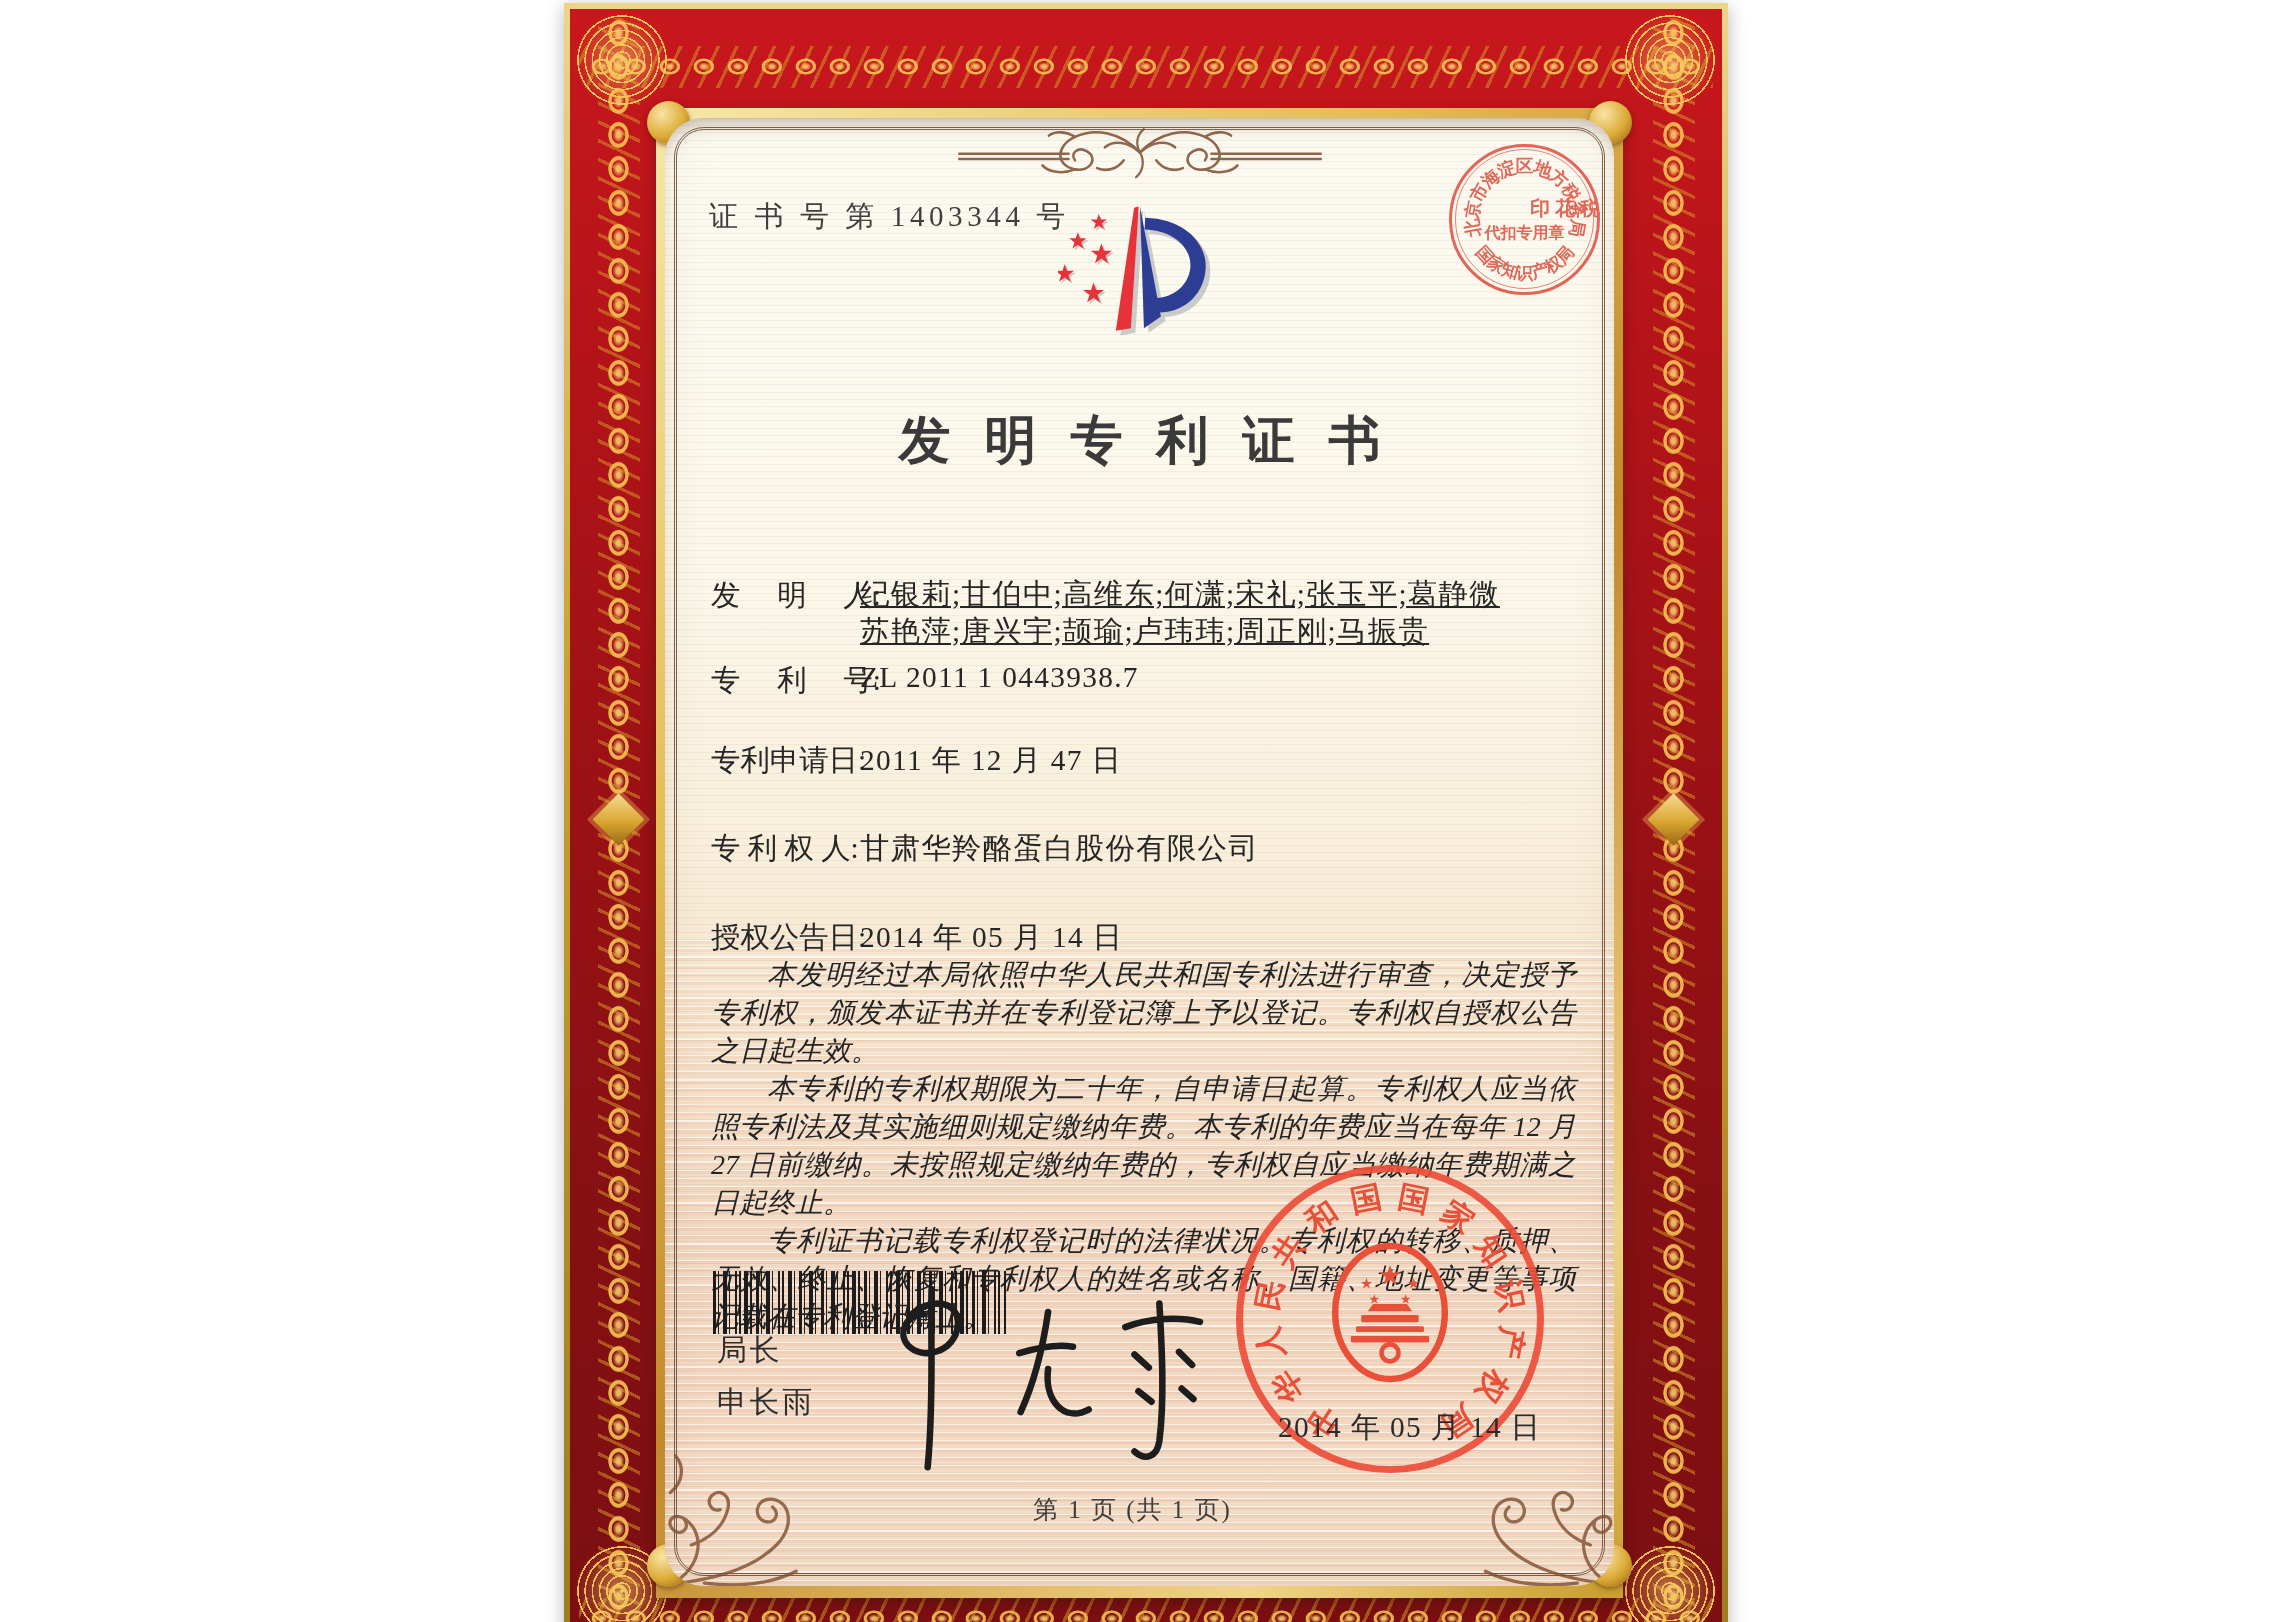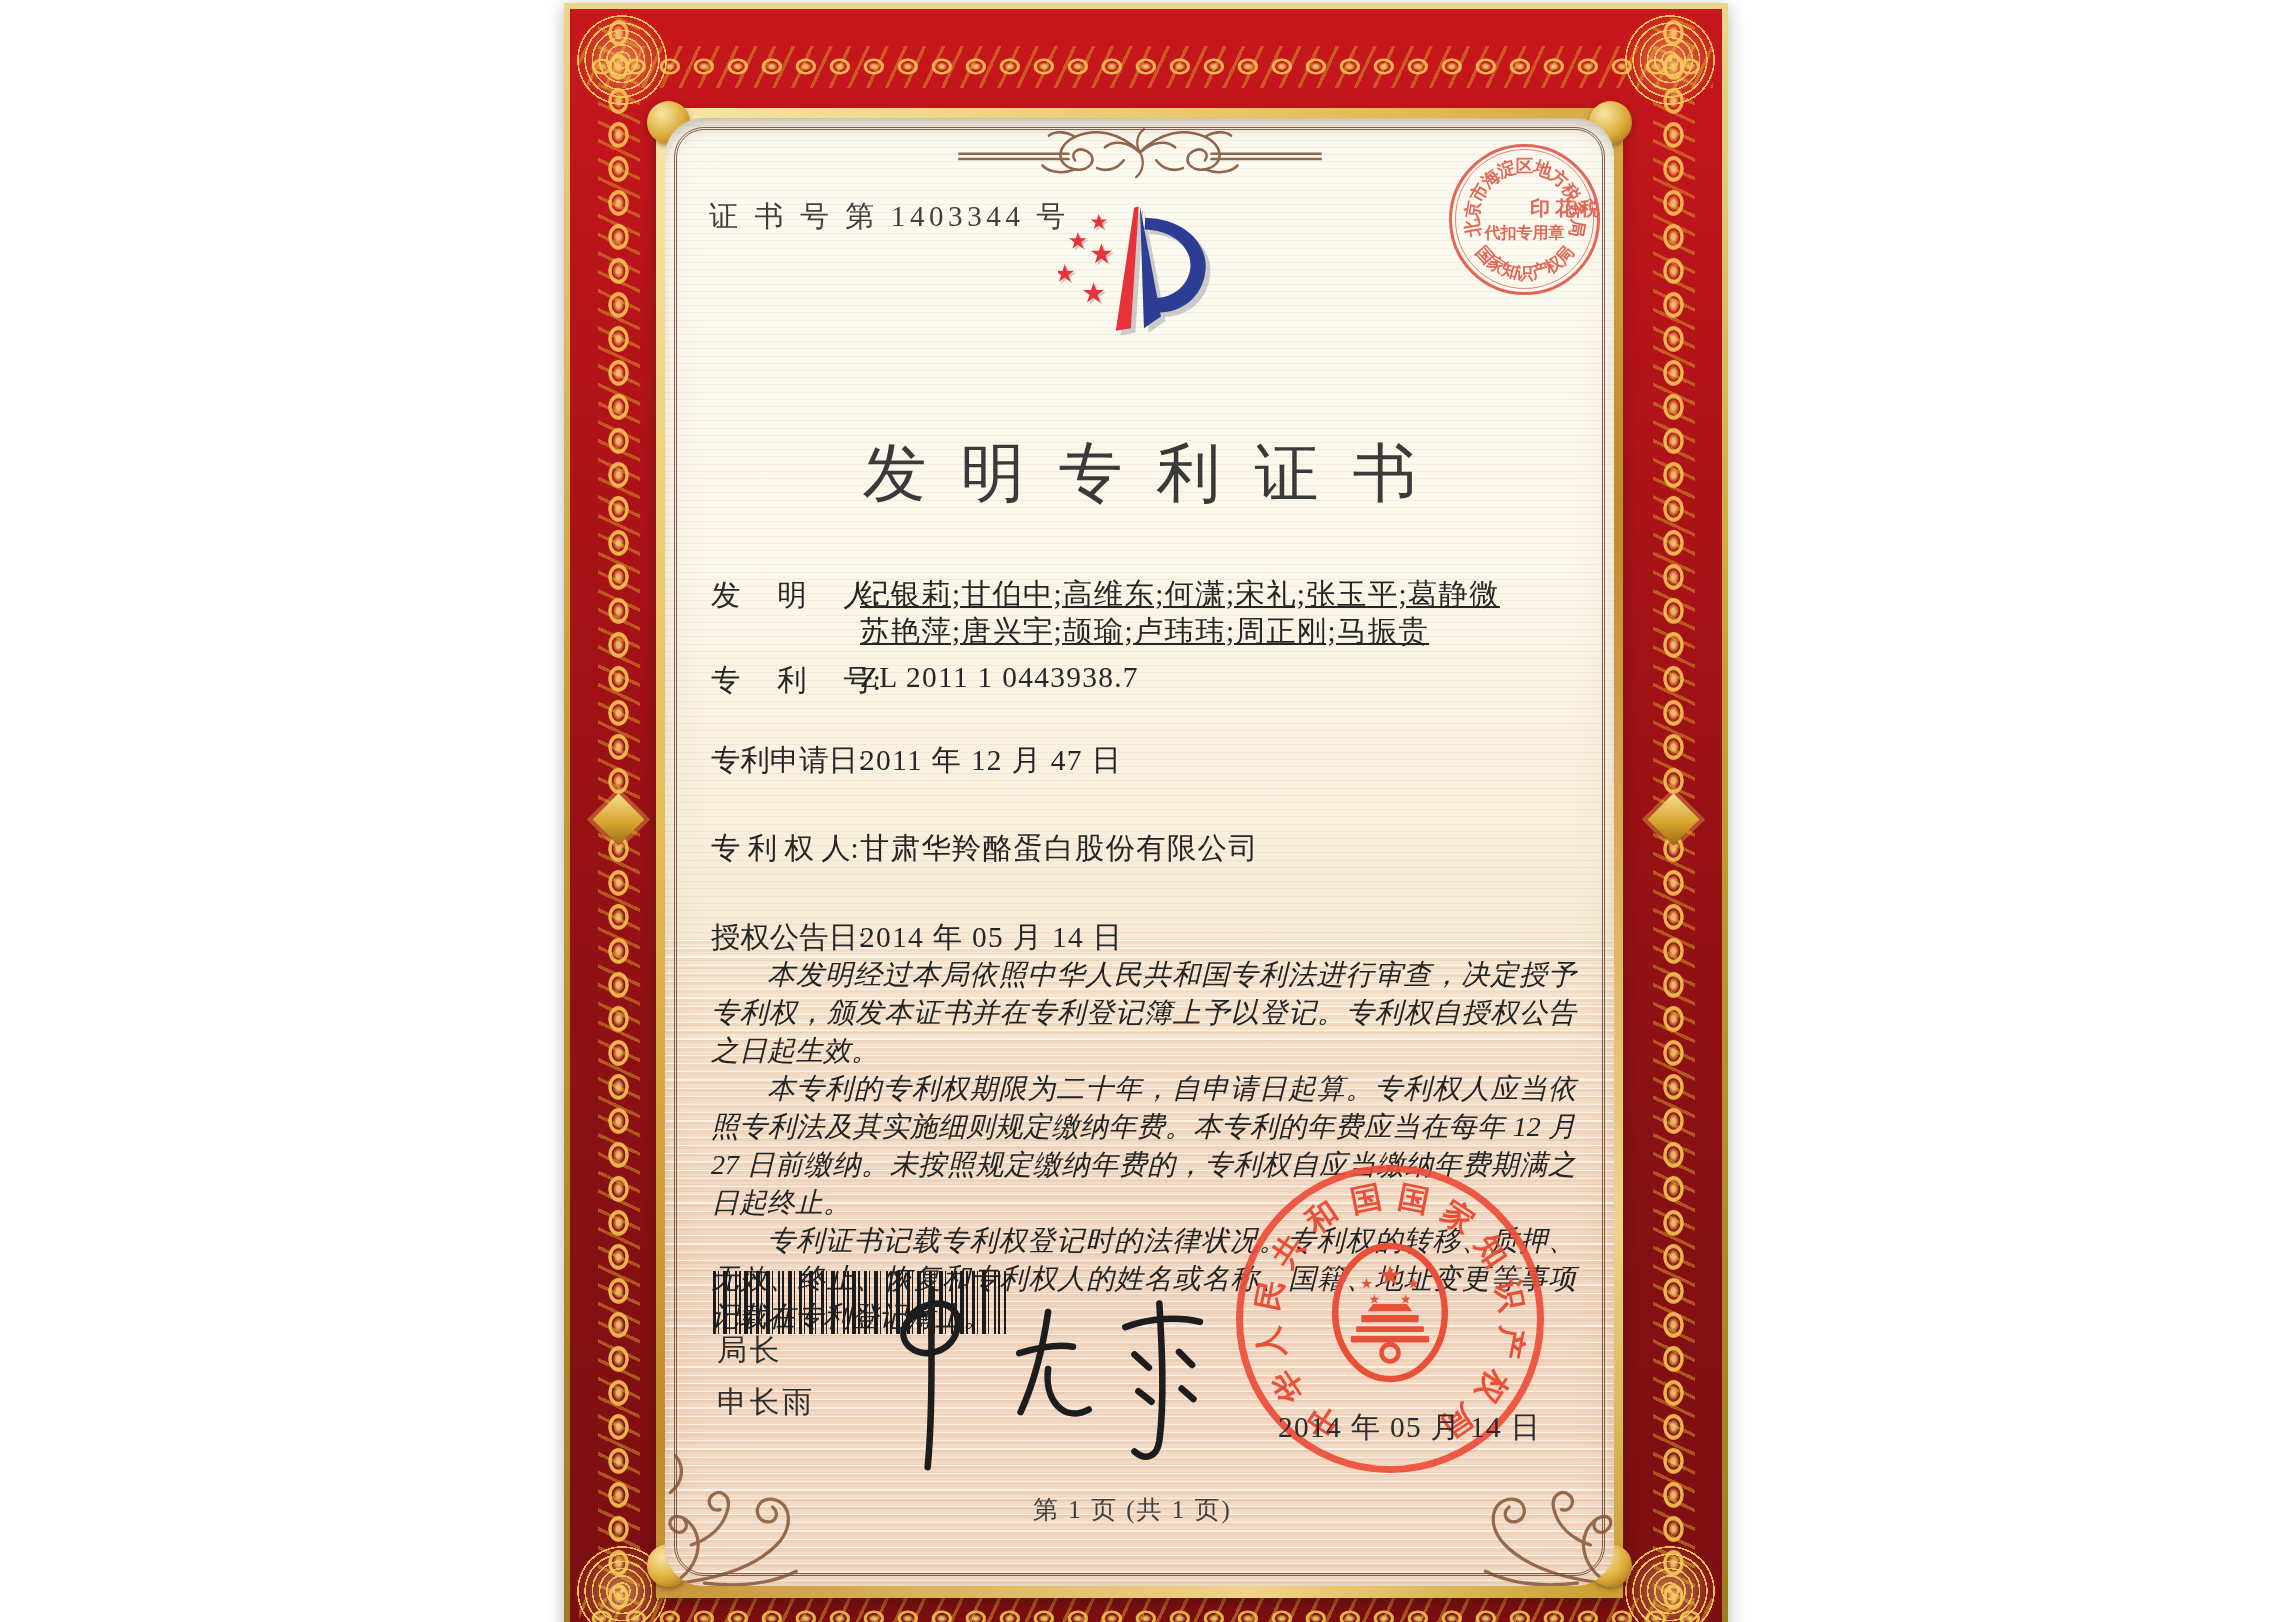--- a/index.html
+++ b/index.html
@@ -43,21 +43,21 @@
   .paper{position:absolute;left:95px;width:949px;top:109px;height:1468px;border-radius:38px;
     background:linear-gradient(180deg,#fcfaf1 0%,#fbf7ea 30%,#f9f0dd 48%,#f5e3cd 63%,#f2d8c2 78%,#f3dcc7 100%);
     box-shadow:inset 0 13px 17px -10.5px rgba(60,40,20,.35), inset 0 0 46px rgba(140,90,40,.10);overflow:hidden;}
   .waves-a{position:absolute;inset:0;background:repeating-linear-gradient(180deg,rgba(165,135,105,.10) 0 1px,rgba(0,0,0,0) 1px 7.2px);}
   .waves-b{position:absolute;left:0;right:0;top:56%;bottom:0;
     background:repeating-linear-gradient(180deg,rgba(255,255,255,.62) 0 1.3px,rgba(226,160,128,.16) 1.3px 4.3px,rgba(0,0,0,0) 4.3px 8.2px);}
   .rule{position:absolute;inset:9.2px;border:3.3px double #6a4632;border-radius:30px;opacity:.85;}
 
   .txt{position:absolute;color:#262626;}
   .cert-no{left:44px;top:79px;font-size:29px;letter-spacing:4.6px;color:#3f3f3f;white-space:pre;}
-  .title{left:0;right:0;top:288px;text-align:center;font-size:64px;letter-spacing:34px;text-indent:34px;color:#3a3a3a;font-weight:400;margin-top:24px;}
+  .title{left:0;right:0;top:288px;text-align:center;font-size:52px;letter-spacing:34px;text-indent:34px;color:#3a3a3a;font-weight:700;}
   .row{left:46px;font-size:29.4px;white-space:pre;}
   .lbl{display:inline-block;width:149px;white-space:pre;vertical-align:top;}
   .val{display:inline-block;white-space:pre;letter-spacing:1.3px;}
   .val2{line-height:37px;text-decoration:underline;}
   .paras{left:46px;top:838px;width:865px;font-size:28px;line-height:38px;text-align:justify;color:#242424;}
   .paras p{margin:0;text-indent:2em;font-style:italic;}
   .barcode{left:48px;top:1153px;width:293px;height:63px;
     background:repeating-linear-gradient(90deg,#1c1c1c 0 2.6px,rgba(0,0,0,0) 2.6px 4.6px,#1c1c1c 4.6px 5.9px,rgba(0,0,0,0) 5.9px 9.8px,#1c1c1c 9.8px 13.7px,rgba(0,0,0,0) 13.7px 15.7px,#1c1c1c 15.7px 17px,rgba(0,0,0,0) 17px 21.6px);}
   .director{left:52px;font-size:30px;color:#2e2e2e;letter-spacing:2.6px;text-align:center;}
   .footer{left:368px;top:1375px;font-size:25px;letter-spacing:2px;color:#3c3c3c;white-space:pre;}

